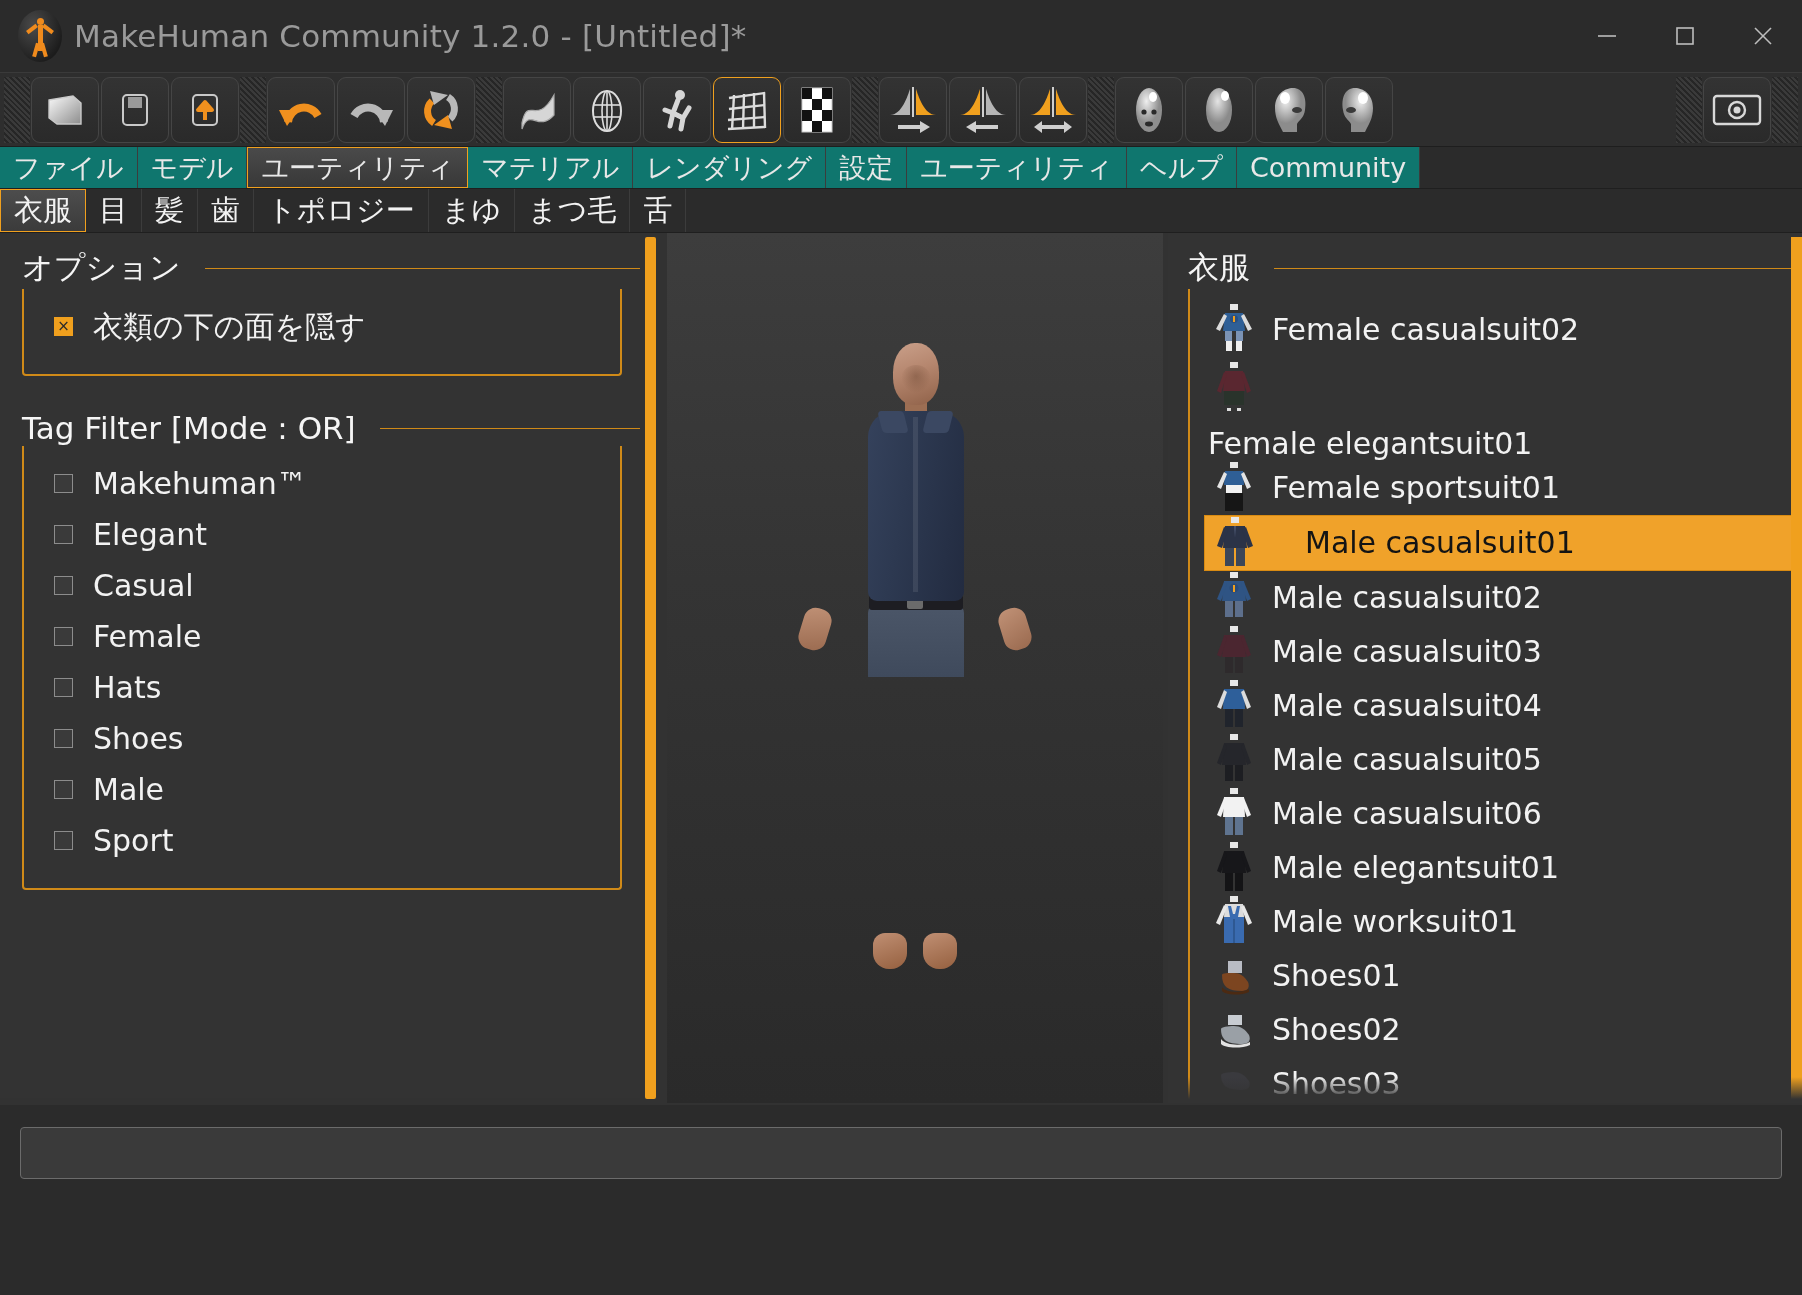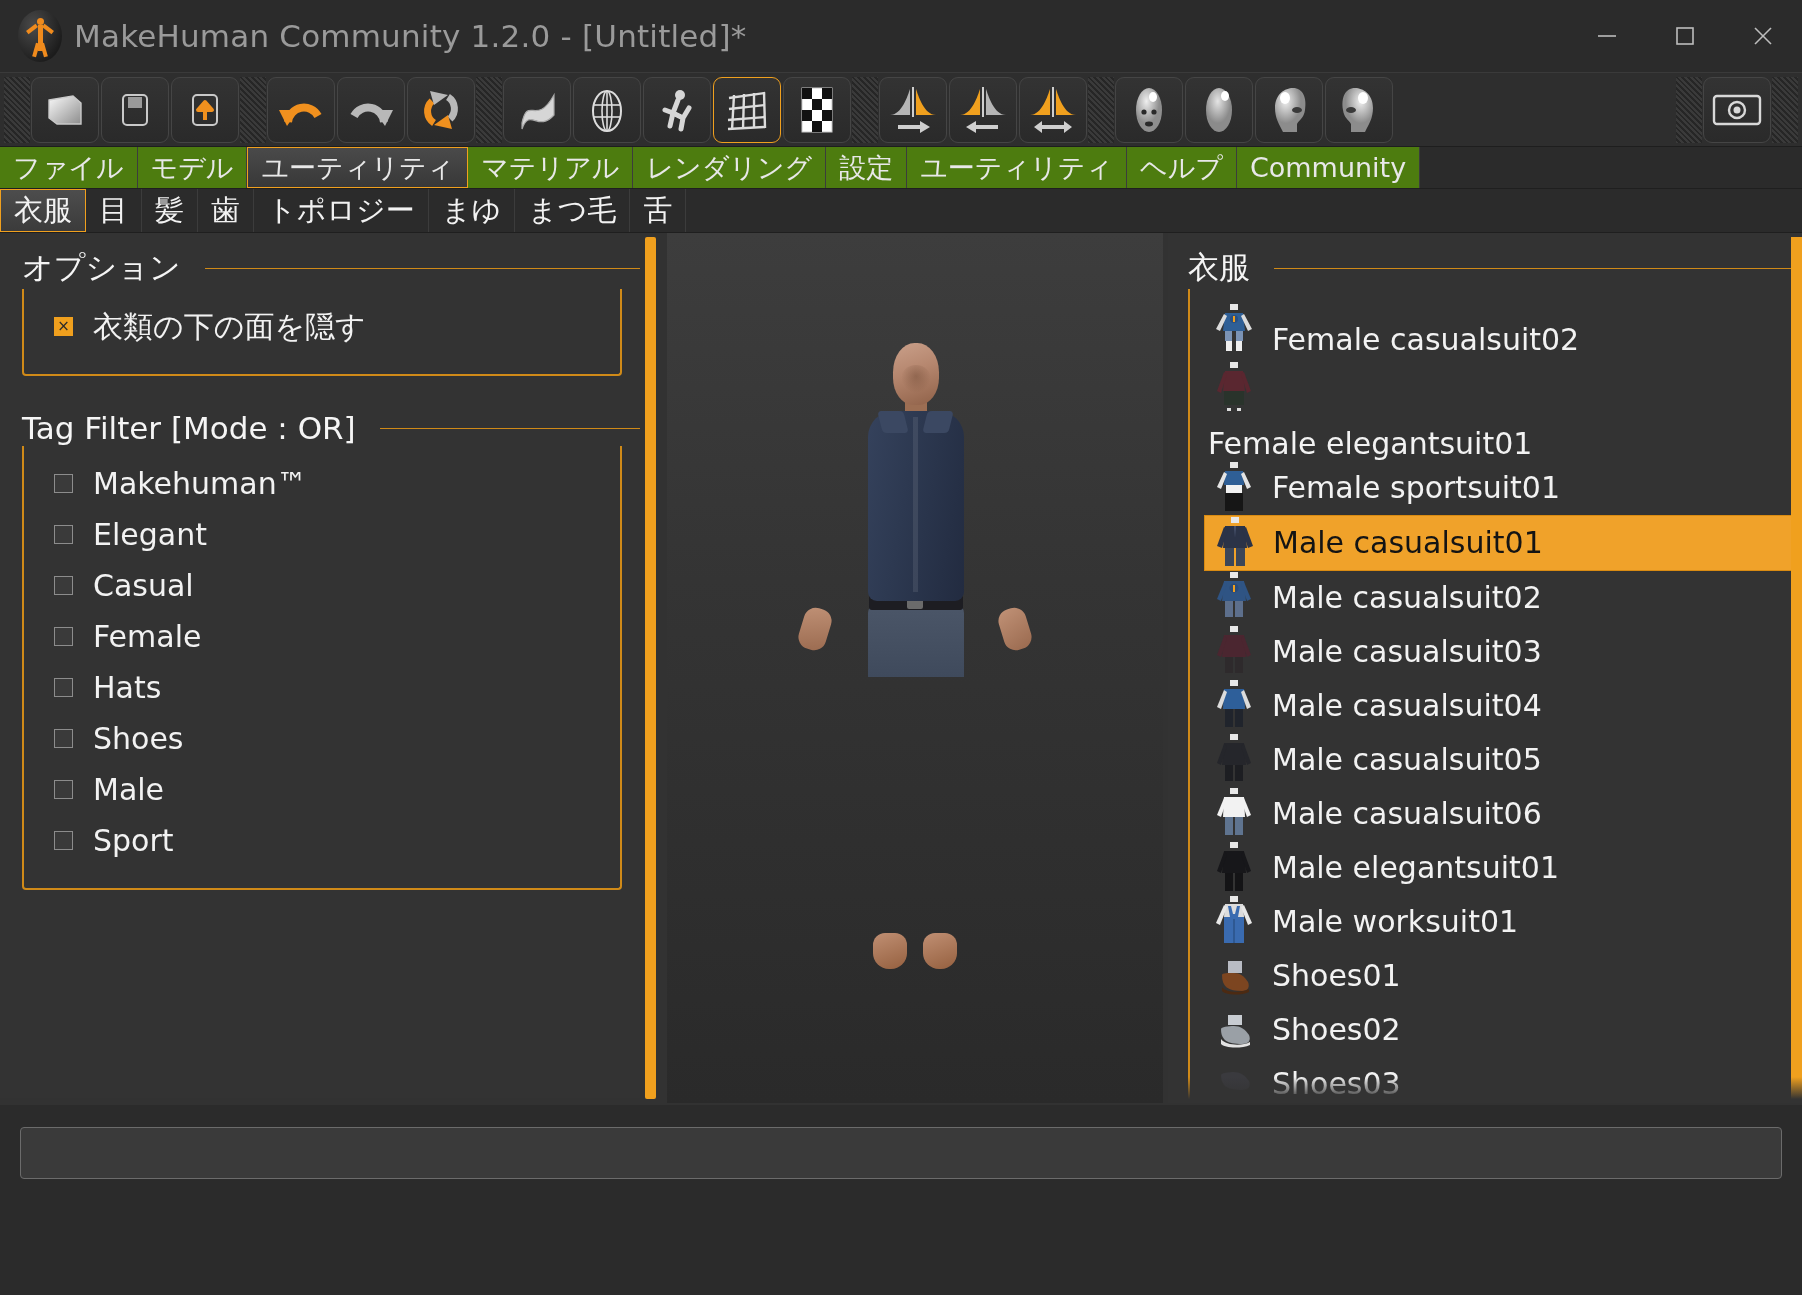--- a/index.html
+++ b/index.html
@@ -90,21 +90,21 @@
   #menubar {
     height: 42px; width: 100%;
     background: #2b2b2b;
     display: flex; align-items: stretch;
     border-bottom: 1px solid #1f1f1f;
   }
   .menu-item {
     padding: 0 13px; display: flex; align-items: center;
     font-size: 27px; color: #e8e8e8;
     border-right: 1px solid #3c3c3c;
-    background: #4d7c0f;
+    background: #0f766e;
     line-height: 1;
   }
   .menu-item.sel {
     border: 1px solid #f0a01e;
     background: linear-gradient(#4a4a4a, #383838);
   }
 
   
   #subtabs {
     height: 44px; width: 100%;
@@ -284,21 +284,21 @@
   .cl-item {
     display: flex; align-items: center;
     min-height: 54px;
     padding: 0 8px 0 4px;
     gap: 12px;
   }
   .cl-item.sel {
     background: #f0a22a;
     border: 1px solid #d98b12;
   }
-  .cl-item.sel .cl-label { color: #141414; }
+  .cl-item.sel .cl-label { color: #141414; margin-left: 32px; }
   .cl-thumb {
     width: 52px; height: 54px; flex: none; position: relative;
   }
   .cl-label {
     font-size: 30px; color: #f2f2f2; line-height: 1.12;
     font-family: "DejaVu Sans", "Liberation Sans", sans-serif;
   }
   #rp-scroll {
     position: absolute; right: 0; top: 4px;
     width: 11px; height: 862px;
@@ -669,21 +669,21 @@
 
   <div id="right-panel">
     <div class="group">
       <div class="group-title-row">
         <div class="group-title">衣服</div>
         <div class="group-line"></div>
       </div>
       <div class="group-box">
         <div class="clothes-list">
 
-          <div class="cl-item" style="align-items:flex-end;padding-top:4px;">
+          <div class="cl-item" style="align-items:center;padding-top:4px;">
             <div class="cl-thumb">
               <svg width="52" height="54" viewBox="0 0 52 54">
                 <rect x="22" y="1" width="8" height="6" fill="#e8e8e8"></rect>
                 <path d="M17 10 L35 10 L37 28 L15 28 Z" fill="#2f5f96"></path>
                 <circle cx="26" cy="16" r="4" fill="#2a4f80"></circle>
                   <path d="M26 13 l0 6" stroke="#f0a01e" stroke-width="2"></path>
                 <path d="M8 26 L16 11 L19 13 L12 28 Z" fill="#dcdcdc"></path>
                 <path d="M44 26 L36 11 L33 13 L40 28 Z" fill="#dcdcdc"></path>
                 <rect x="17" y="28" width="7" height="10" fill="#7b93b5"></rect>
                   <rect x="28" y="28" width="7" height="10" fill="#7b93b5"></rect>

